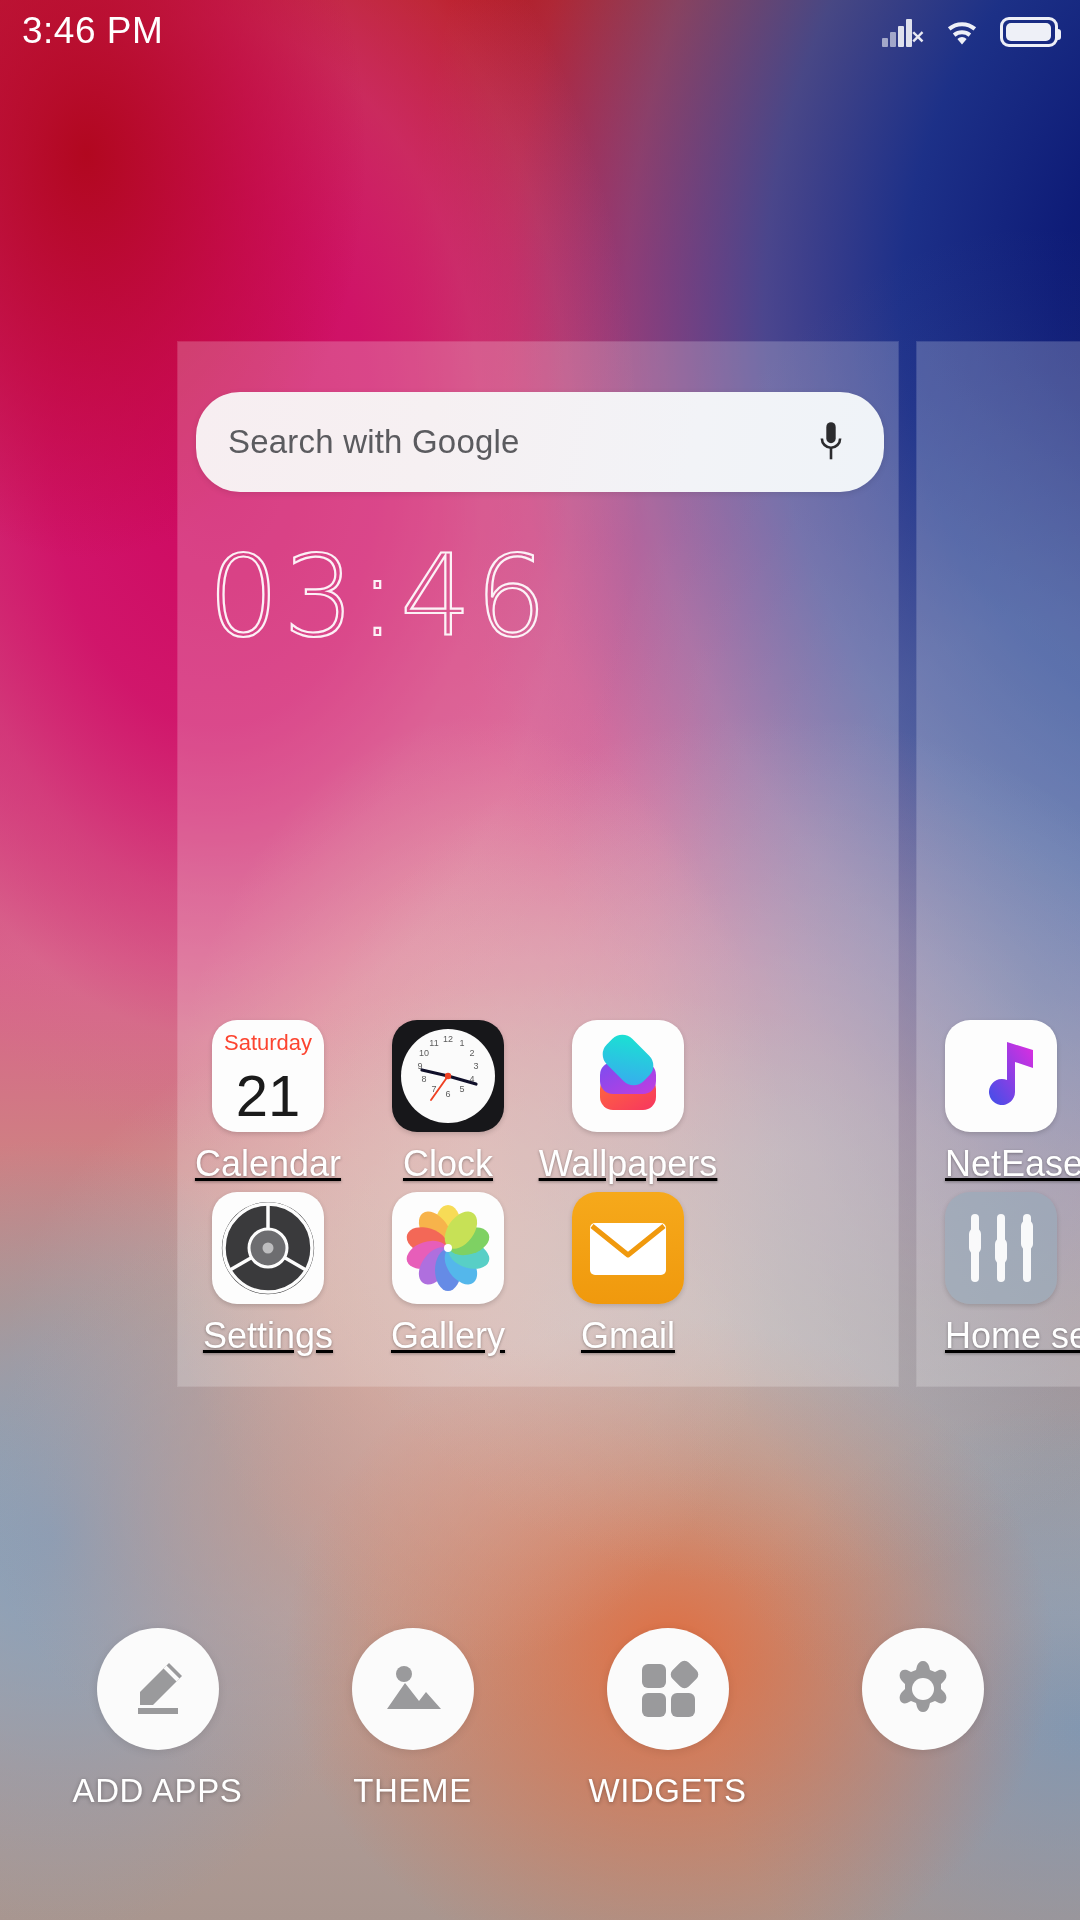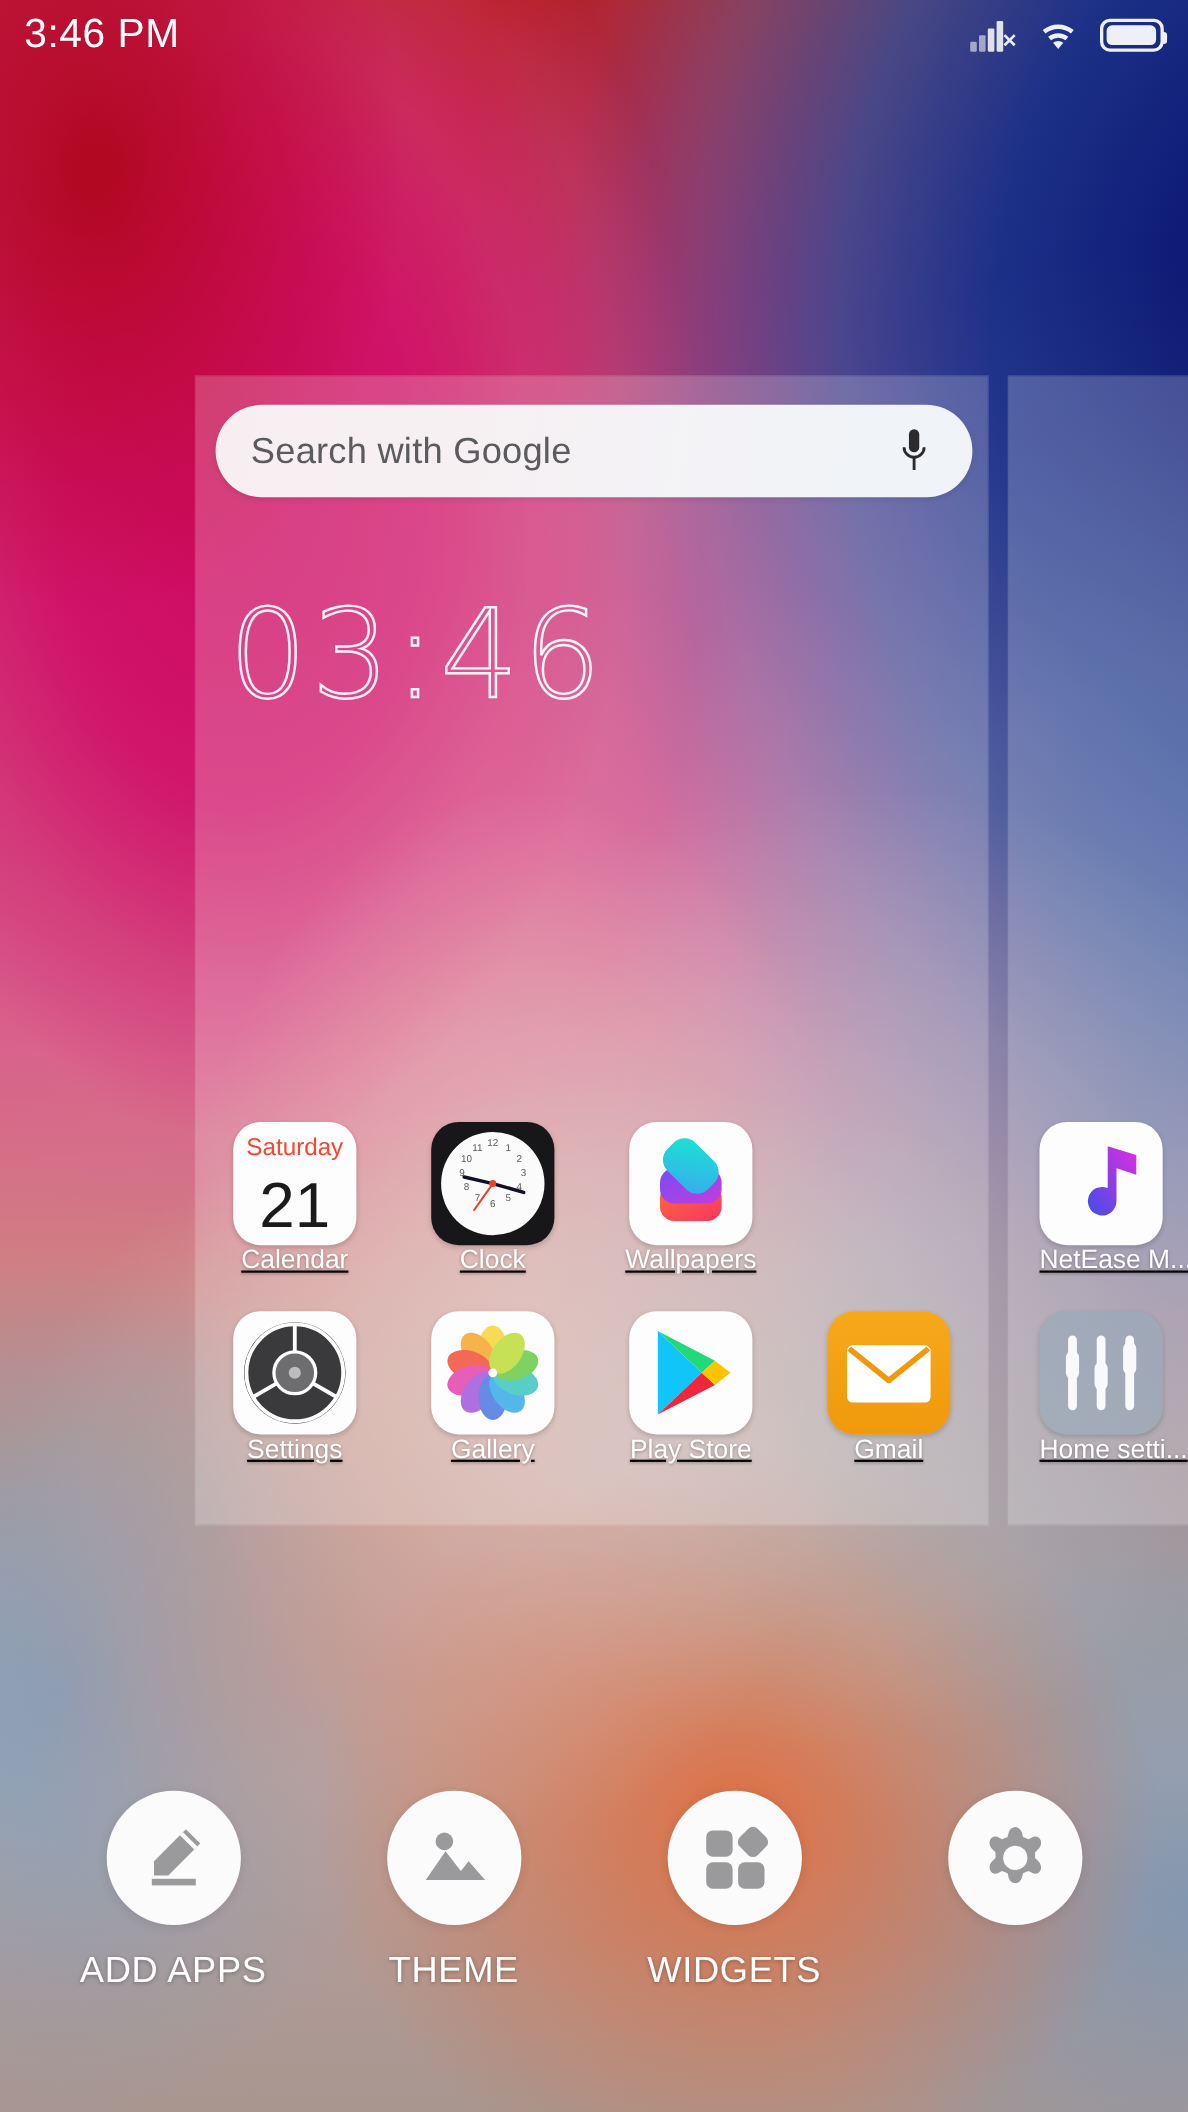--- a/index.html
+++ b/index.html
@@ -82,21 +82,21 @@
   .page-card {
     position:absolute; top:0; height:1044px;
     background:rgba(255,255,255,0.22);
     box-shadow:0 0 0 1px rgba(255,255,255,0.14);
   }
   #page-main { left:178px; width:720px; }
   #page-next { left:917px; width:163px; }
 
   
   #searchbar {
-    position:absolute; left:196px; top:368px; width:688px; height:84px;
+    position:absolute; left:196px; top:392px; width:688px; height:100px;
     background:linear-gradient(100deg,#f7eef1 0%,#f6f0f2 34%,#f2f3f7 72%,#eff3f8 100%);
     border-radius:44px; display:flex; align-items:center;
     box-shadow:0 2px 6px rgba(0,0,0,0.10); z-index:30;
   }
   #search-placeholder { margin-left:32px; font-size:33px; color:#5b5b5f; letter-spacing:.2px; }
   #mic-icon { position:absolute; right:38px; top:50%; transform:translateY(-50%); }
 
   
   #clock-widget {
     position:absolute; left:208px; top:540px; z-index:30;
@@ -108,21 +108,21 @@
 
   
   #appgrid { position:absolute; left:178px; top:1020px; width:720px; z-index:30; }
   .app-row { display:flex; height:172px;text-decoration:underline; }
   .app-cell { width:180px; display:flex; flex-direction:column; align-items:center; }
   .app-ic {
     width:112px; height:112px; border-radius:25px; position:relative; overflow:hidden;
     box-shadow:0 2px 5px rgba(0,0,0,0.16);
   }
   .app-lbl {
-    margin-top:0; font-size:24px; color:#fff; white-space:nowrap;
+    margin-top:11px; font-size:36px; color:#fff; white-space:nowrap;
     text-shadow:0 1px 3px rgba(0,0,0,0.34);
   }
   
   #spill { position:absolute; left:917px; top:1020px; width:200px; z-index:30; }
   #spill .app-cell { width:200px; align-items:flex-start; padding-left:28px; }
   #spill .app-lbl { align-self:flex-start; }
 
   
   .ic-white { background:#fdfdfd; }
   .cal-day { position:absolute; top:10px; left:0; right:0; text-align:center;
@@ -311,31 +311,20 @@
               <ellipse cx="56" cy="34" rx="13" ry="21" fill="#2fc3b8" transform="rotate(108 56 56)"></ellipse>
               <ellipse cx="56" cy="34" rx="13" ry="21" fill="#5ec63c" transform="rotate(72 56 56)"></ellipse>
               <ellipse cx="56" cy="34" rx="13" ry="21" fill="#bada2c" transform="rotate(36 56 56)"></ellipse>
             </g>
             <circle cx="56" cy="56" r="4" fill="#fff"></circle>
           </svg>
         </div>
         <div class="app-lbl">Gallery</div>
       </div>
 
-      <div class="app-cell">
-        <div class="app-ic ic-white">
-          <svg width="112" height="112" viewBox="0 0 112 112">
-            <path d="M26 18 L26 94 L66 56 Z" fill="#10c5f8"></path>
-            <path d="M26 18 L78 45 L66 56 Z" fill="#22d97a"></path>
-            <path d="M26 94 L78 67 L66 56 Z" fill="#f0263c"></path>
-            <path d="M78 45 L92 56 L78 67 L66 56 Z" fill="#fdc400"></path>
-          </svg>
-        </div>
-        <div class="app-lbl">Play Store</div>
-      </div>
 
       <div class="app-cell">
         <div class="app-ic gmail-bg">
           <svg width="112" height="112" viewBox="0 0 112 112">
             <rect x="18" y="31" width="76" height="52" rx="5" fill="#fff"></rect>
             <path d="M20 34 L56 63 L92 34" fill="none" stroke="#f0990d" stroke-width="5" stroke-linejoin="round"></path>
           </svg>
         </div>
         <div class="app-lbl">Gmail</div>
       </div>

